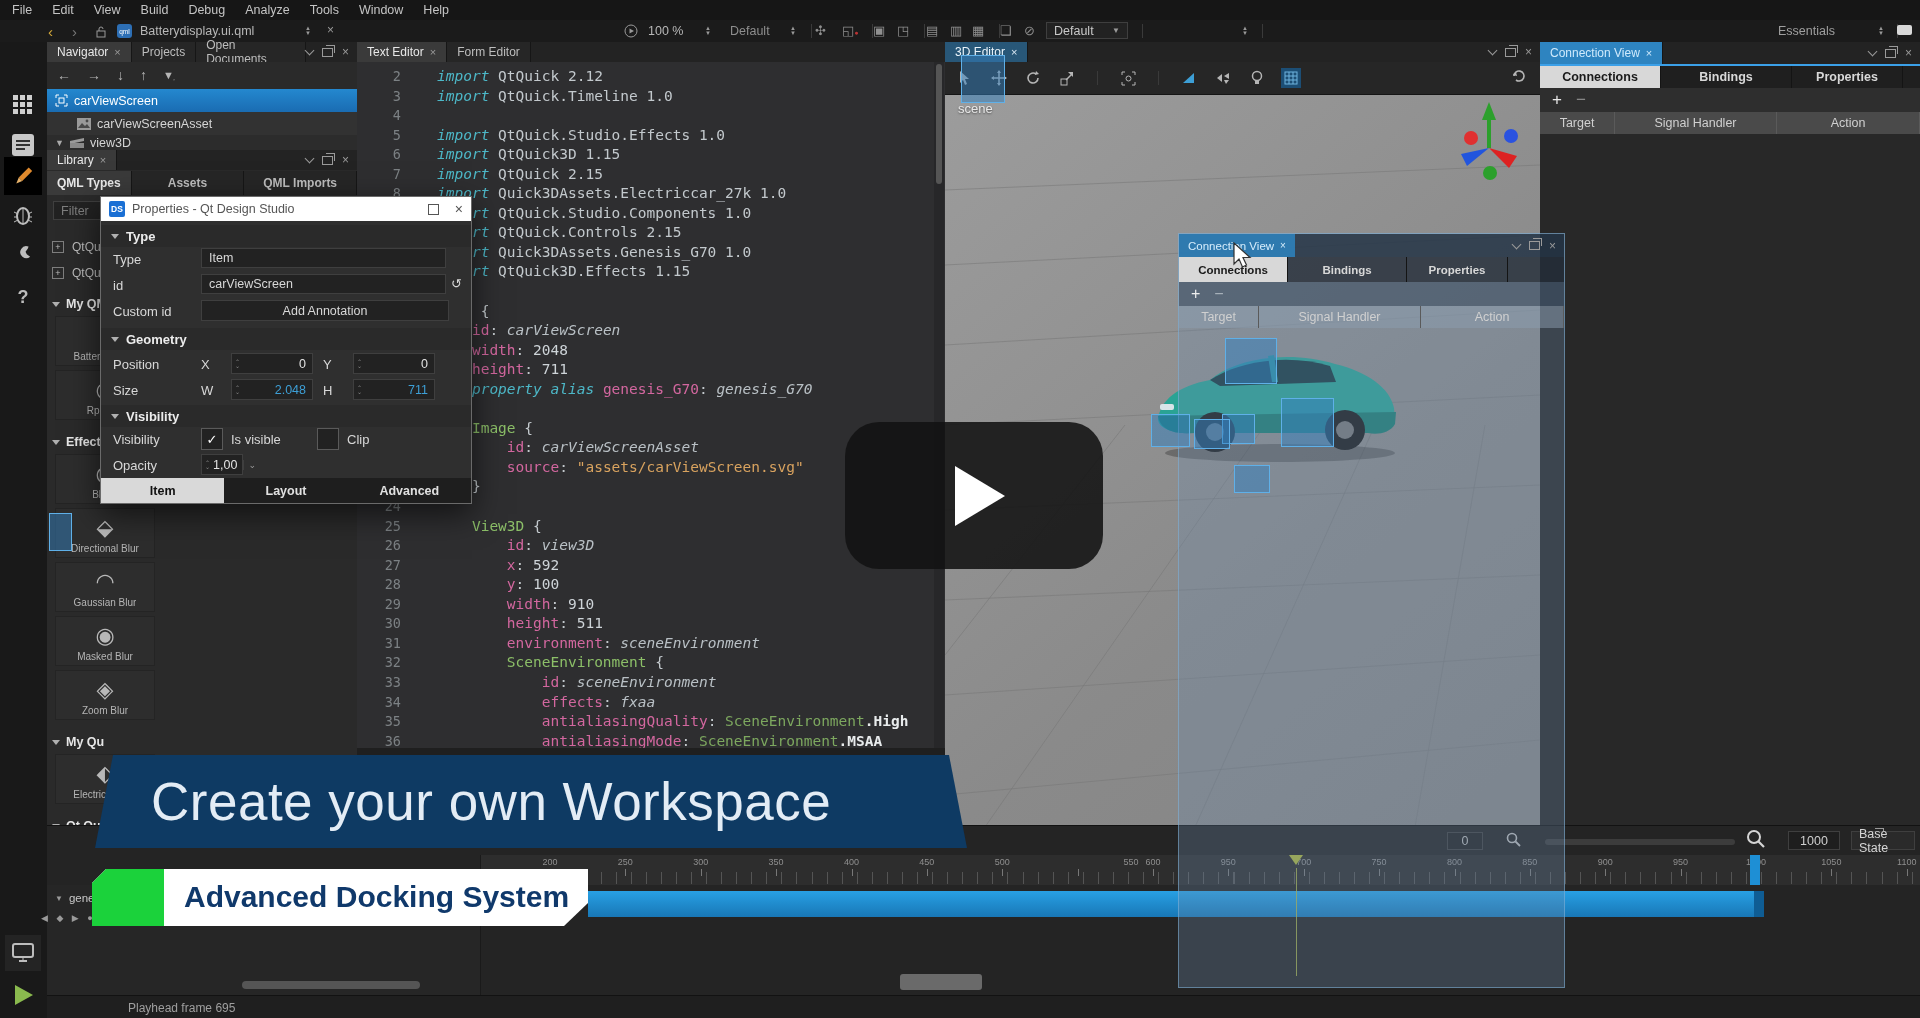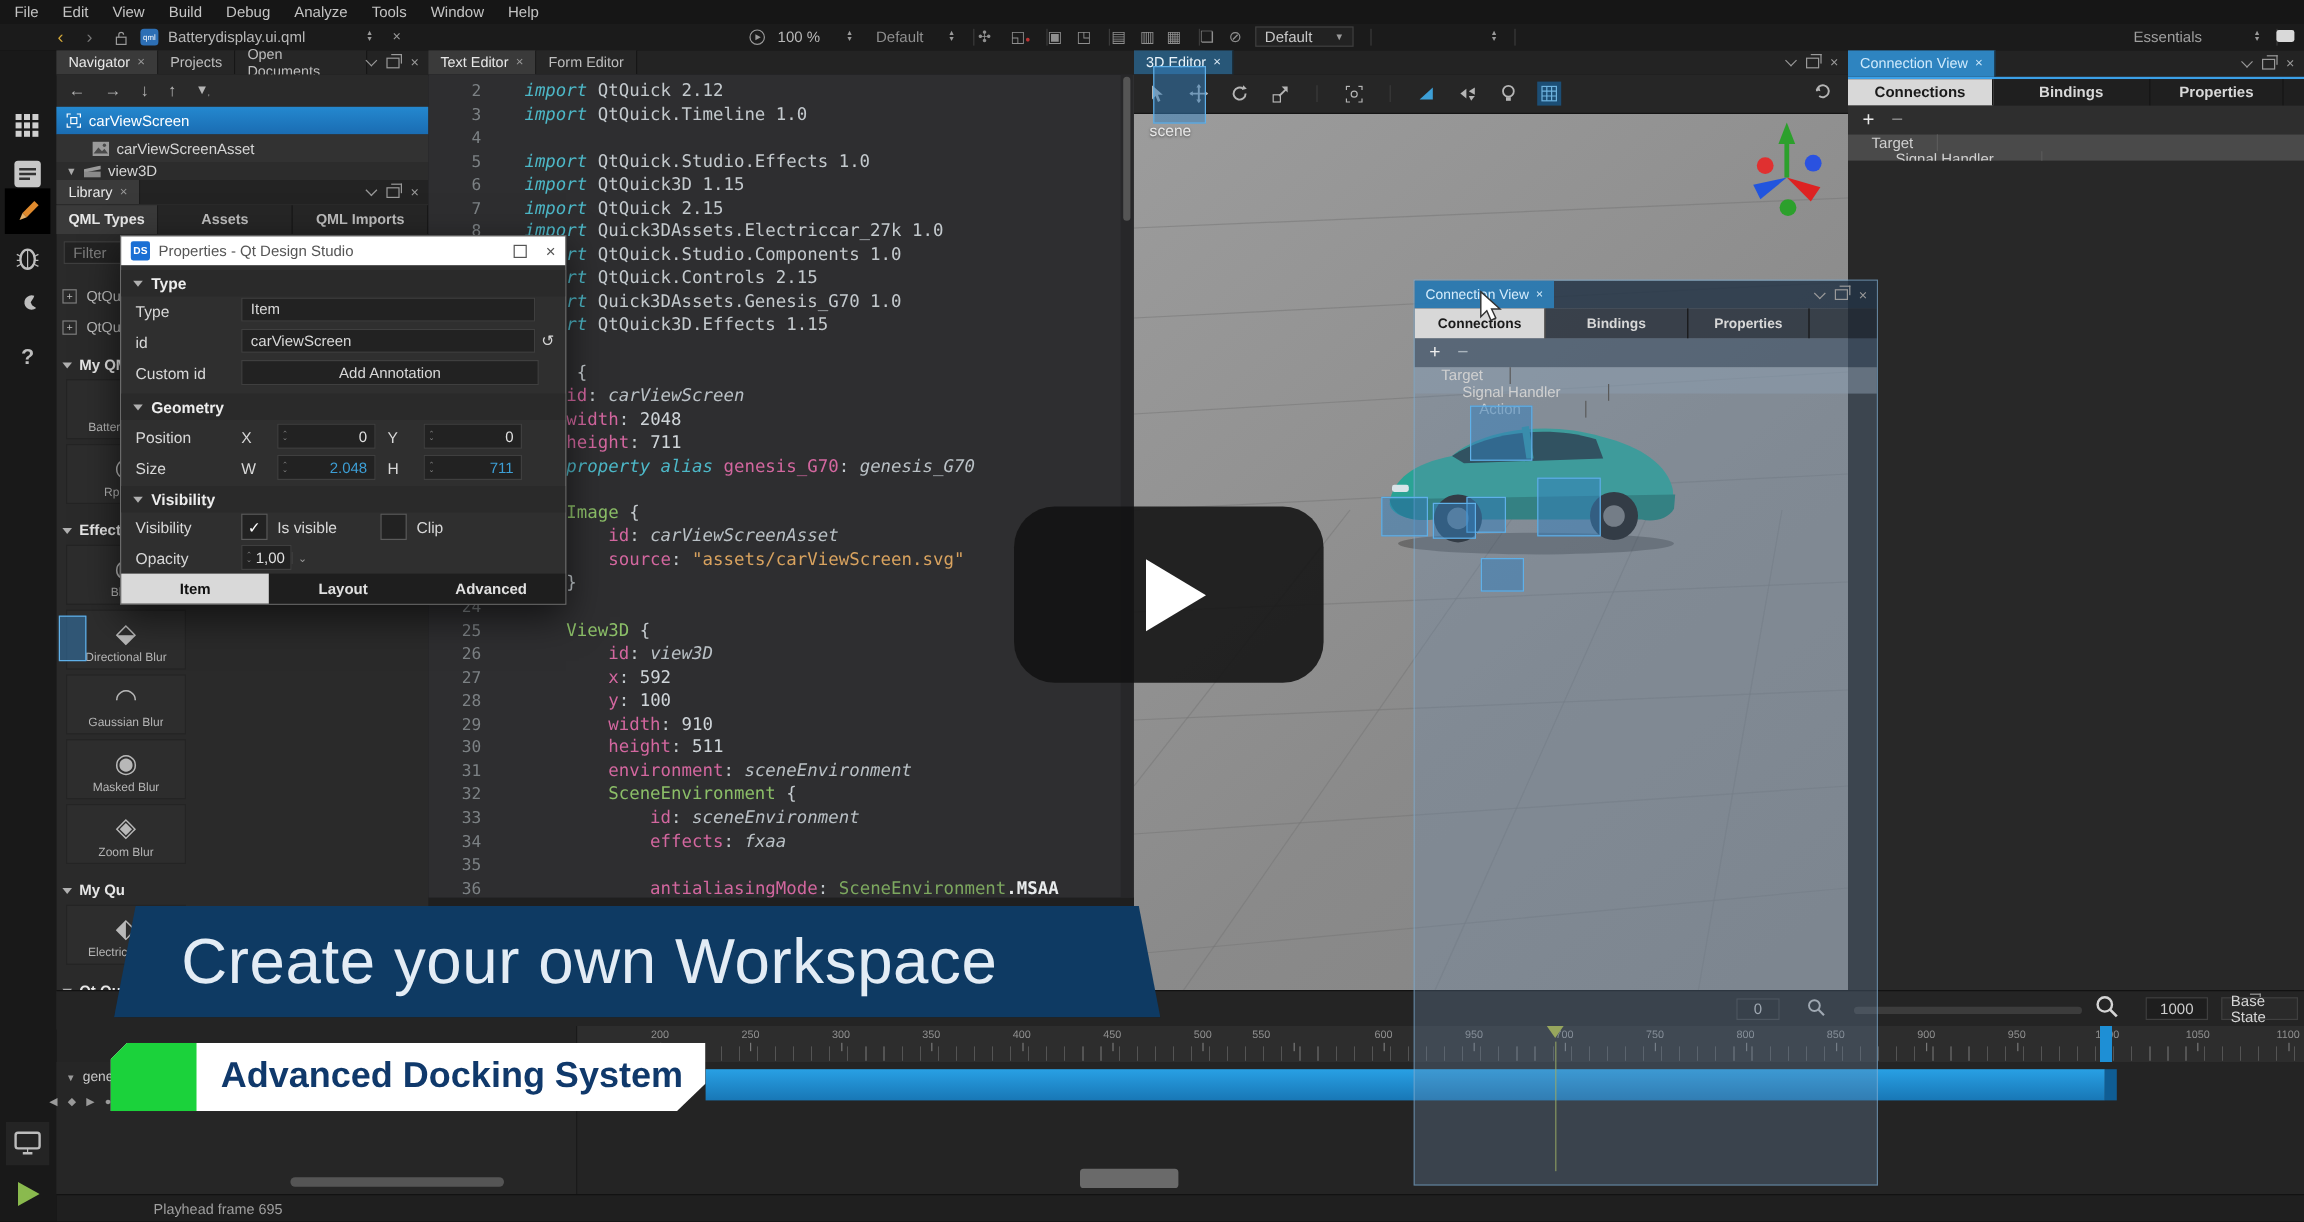--- a/index.html
+++ b/index.html
@@ -54,21 +54,21 @@
   .valb{color:#e8ebec;font-weight:bold;}
   
   #viewport{left:945px;top:95px;width:595px;height:732px;background:linear-gradient(140deg,#9c9c9c,#8a8a8a 60%,#848484);}
   
   #tb3d{left:945px;top:62px;width:595px;height:33px;background:#262626;border-bottom:1px solid #151515;display:flex;align-items:center;gap:14px;padding-left:10px;box-sizing:border-box;}
   .t3ico{width:20px;height:20px;display:flex;align-items:center;justify-content:center;}
   
   .conn-tabs{display:flex;height:100%;}
   .conn-tab{display:flex;align-items:center;justify-content:center;font-size:12.5px;color:#d8d8d8;font-weight:bold;border-right:1px solid #141414;}
   .conn-tab.lit{background:#d8d8d8;color:#1a1a1a;}
-  .colhdr{display:flex;height:100%;flex-direction:column;}
+  .colhdr{display:flex;height:100%;}
   .colhdr span{display:flex;align-items:center;justify-content:center;font-size:12.5px;color:#d0d0d0;border-right:1px solid #5a5a5a;box-sizing:border-box;}
   
   #dlg{left:100px;top:196px;width:370px;height:306px;background:#2f2f2f;border:1px solid #6a6a6a;box-shadow:0 10px 30px rgba(0,0,0,.6);z-index:40;}
   #dlg .title{height:24px;background:#fff;display:flex;align-items:center;gap:7px;padding:0 8px;color:#555;font-size:12.5px;}
   .dlbl{color:#d8d8d8;font-size:13px;}
   .dfield{background:#222;border:1px solid #3f3f3f;color:#d8d8d8;font-size:12.5px;display:flex;align-items:center;padding:0 7px;box-sizing:border-box;}
   .spin{background:#222;border:1px solid #3f3f3f;display:flex;align-items:center;box-sizing:border-box;}
   .spin .chev{display:flex;flex-direction:column;font-size:6px;color:#8a8a8a;line-height:4px;padding:0 3px;}
   .spin .val{flex:1;text-align:right;padding-right:6px;color:#e2e2e2;font-size:12.5px;}
   .spin .val.blue{color:#3d9fd6;}
@@ -539,20 +539,21 @@
         <div class="code-line">
           <span class="ln">33</span>
           <span class="ct"><span class="pln">            </span><span class="prop">id</span><span class="pln">: </span><span class="idv">sceneEnvironment</span></span>
         </div>
         <div class="code-line">
           <span class="ln">34</span>
           <span class="ct"><span class="pln">            </span><span class="prop">effects</span><span class="pln">: </span><span class="idv">fxaa</span></span>
         </div>
         <div class="code-line">
           <span class="ln">35</span>
+          <span class="ct"><span class="pln">            </span><span class="prop">antialiasingQuality</span><span class="pln">: </span><span class="enm">SceneEnvironment</span><span class="valb">.High</span></span>
         </div>
         <div class="code-line">
           <span class="ln">36</span>
           <span class="ct"><span class="pln">            </span><span class="prop">antialiasingMode</span><span class="pln">: </span><span class="enm">SceneEnvironment</span><span class="valb">.MSAA</span></span>
         </div>
       </div>
 </div>
 <div class="abs" style="left:934px;top:62px;width:10px;height:686px;background:#272729;">
   <div style="position:absolute;top:2px;left:2px;width:6px;height:120px;background:#555;border-radius:3px;"></div>
 </div>
@@ -749,21 +750,21 @@
       <div class="rlabel" style="left: 700.75px;">300</div>
       <div class="rtick" style="left: 700.75px;"></div>
       <div class="rlabel" style="left: 776.125px;">350</div>
       <div class="rtick" style="left: 776.125px;"></div>
       <div class="rlabel" style="left: 851.5px;">400</div>
       <div class="rtick" style="left: 851.5px;"></div>
       <div class="rlabel" style="left: 926.875px;">450</div>
       <div class="rtick" style="left: 926.875px;"></div>
       <div class="rlabel" style="left: 1002.25px;">500</div>
       <div class="rtick" style="left: 1002.25px;"></div>
-      <div class="rlabel" style="left: 1051px; text-align: center;">550</div>
+      <div class="rlabel" style="left: 1131px; text-align: center;">550</div>
       <div class="rtick" style="left: 1077.62px;"></div>
       <div class="rlabel" style="left: 1153px;">600</div>
       <div class="rtick" style="left: 1153px;"></div>
       <div class="rlabel" style="left: 1228.38px;">950</div>
       <div class="rtick" style="left: 1228.38px;"></div>
       <div class="rlabel" style="left: 1303.75px;">700</div>
       <div class="rtick" style="left: 1303.75px;"></div>
       <div class="rlabel" style="left: 1379.12px;">750</div>
       <div class="rtick" style="left: 1379.12px;"></div>
       <div class="rlabel" style="left: 1454.5px;">800</div>

